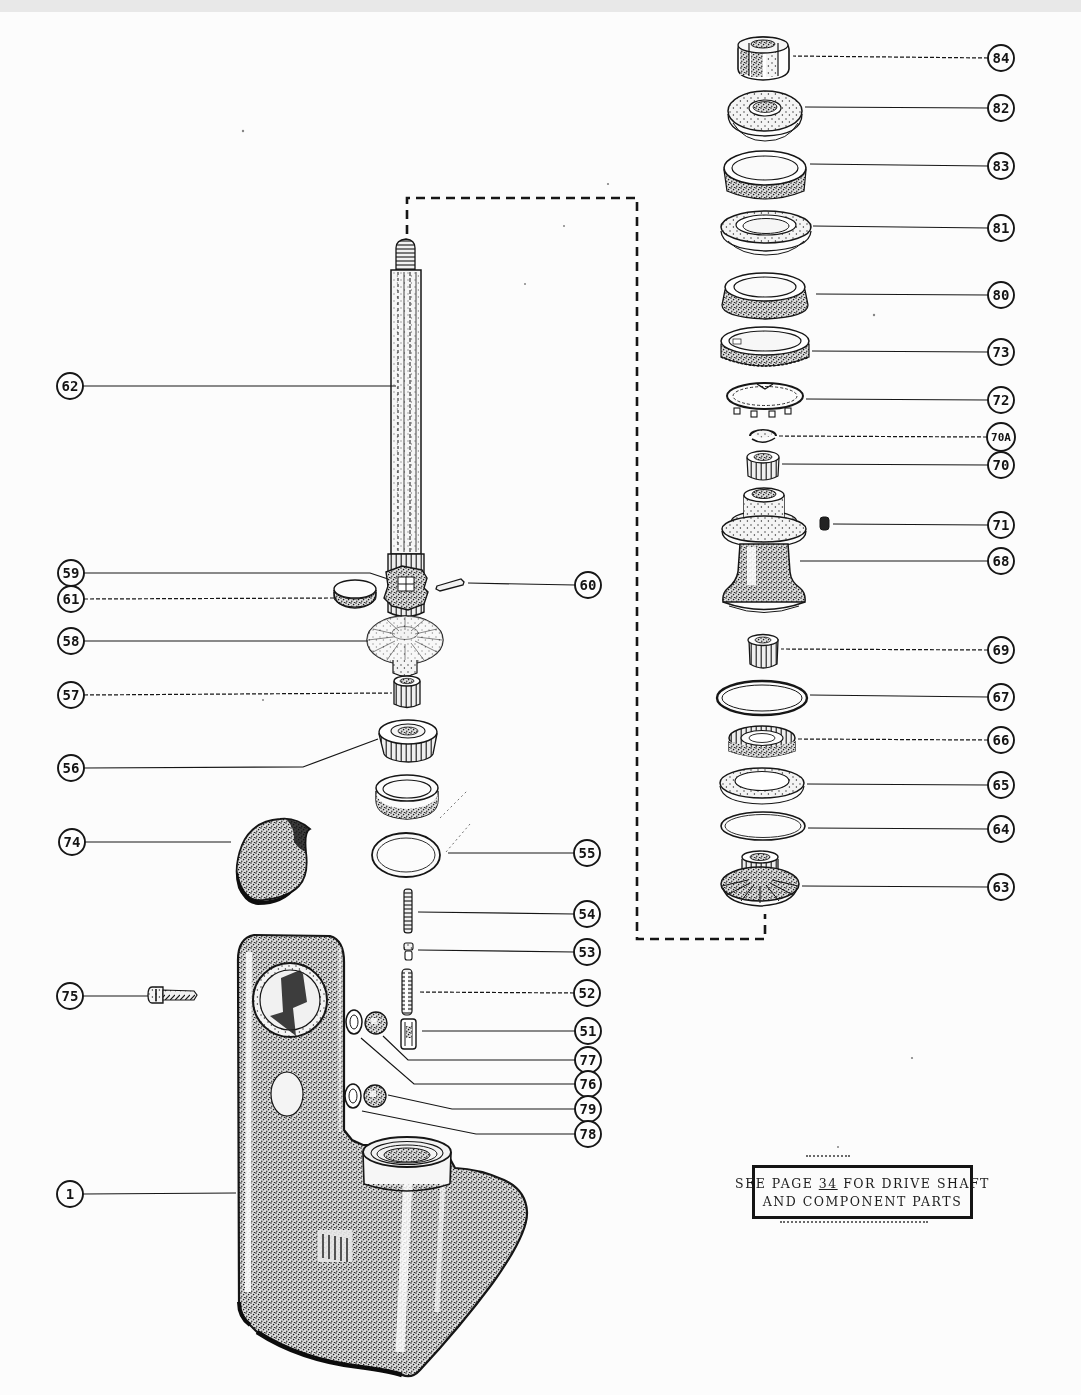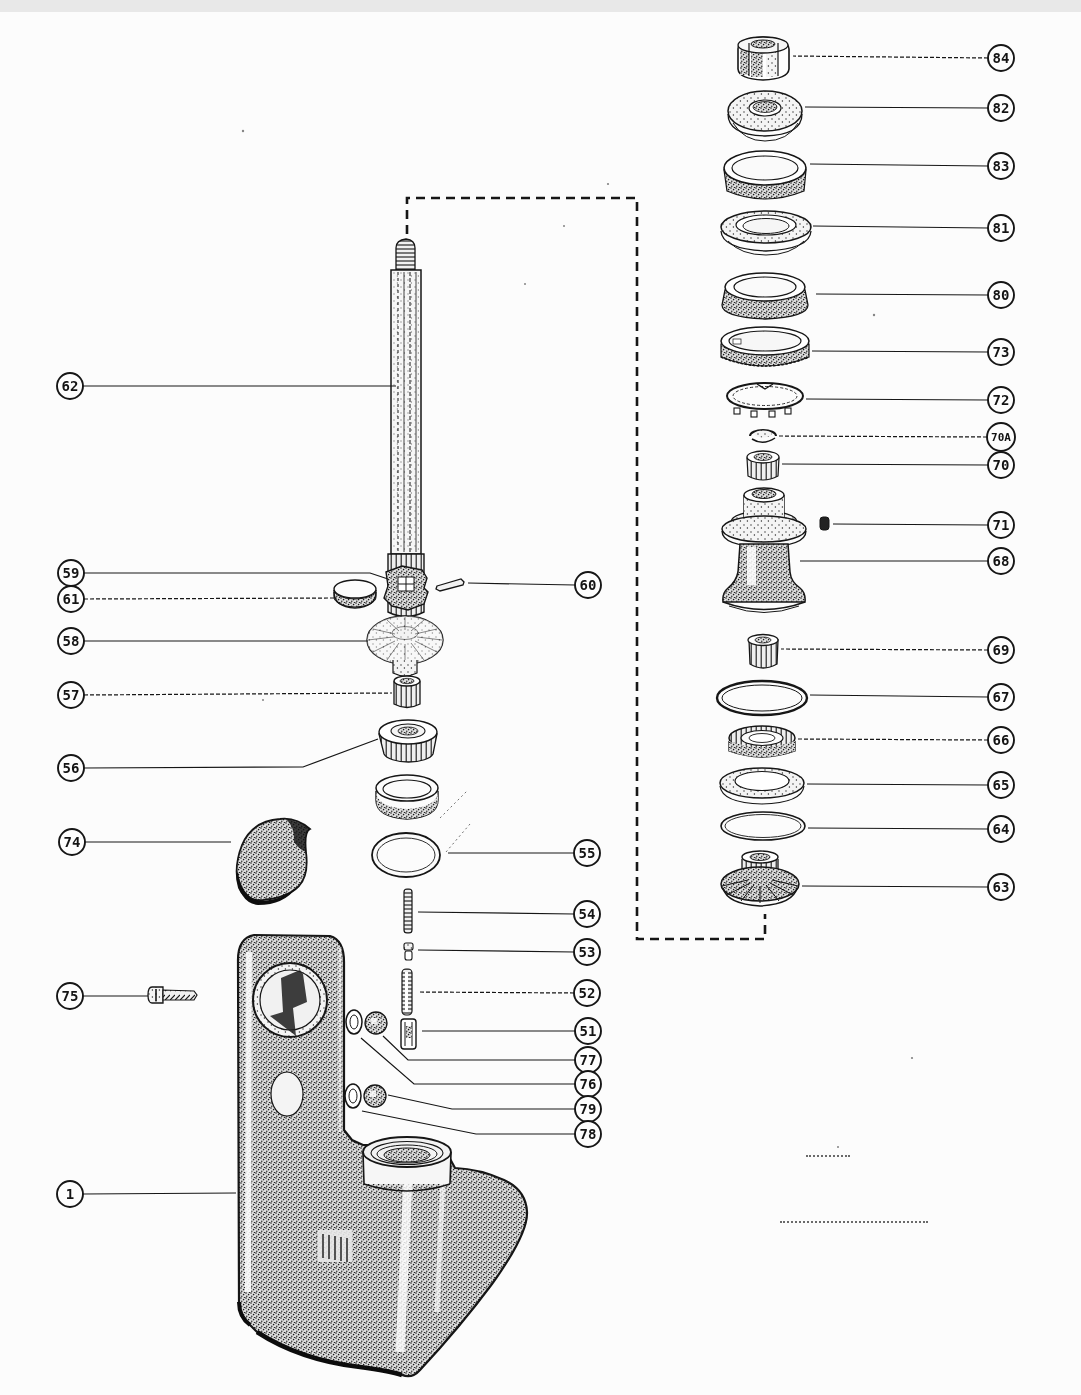--- a/index.html
+++ b/index.html
@@ -559,14 +559,18 @@
           <polyline points="575,1122 476,1122 362,1099" fill="none" stroke="#161616" stroke-width="1.2"></polyline>
           <circle cx="588" cy="1122" r="13" fill="#fdfdfd" stroke="#161616" stroke-width="1.9"></circle>
           <text x="588" y="1122" text-anchor="middle" dy="0.36em" class="callout-num" font-size="14">78</text>
         </g>
       </g>
 </svg>
 
 <div class="scan-dash" style="left:806px;top:1143px;width:44px;"></div>
 <div class="scan-dash" style="left:780px;top:1209px;width:148px;"></div>
 
-
+<div class="note-box">
+  <div><span>SEE PAGE </span><span class="ref">34</span><span> FOR DRIVE SHAFT</span></div>
+  <div>AND COMPONENT PARTS</div>
 </div>
 
+</div>
+
 </body></html>

